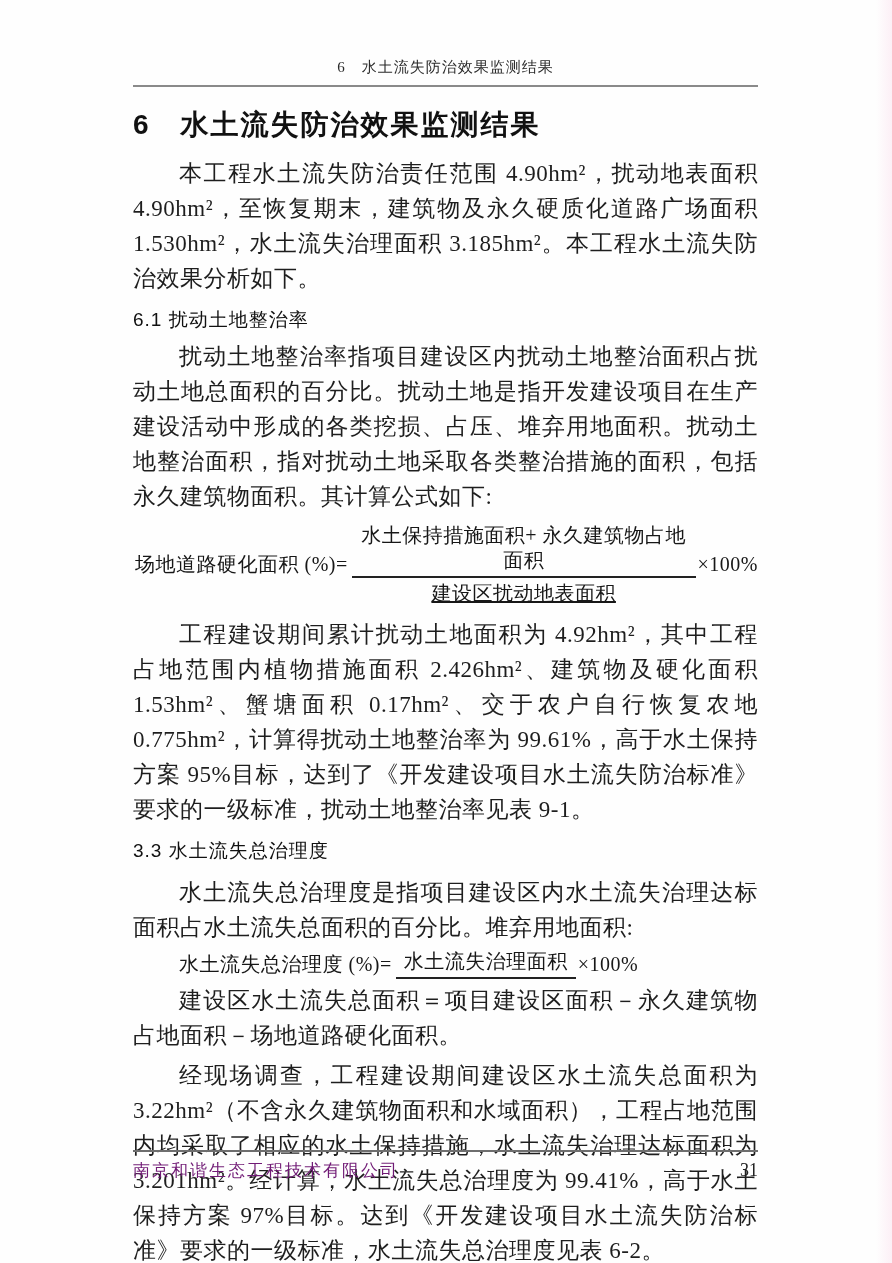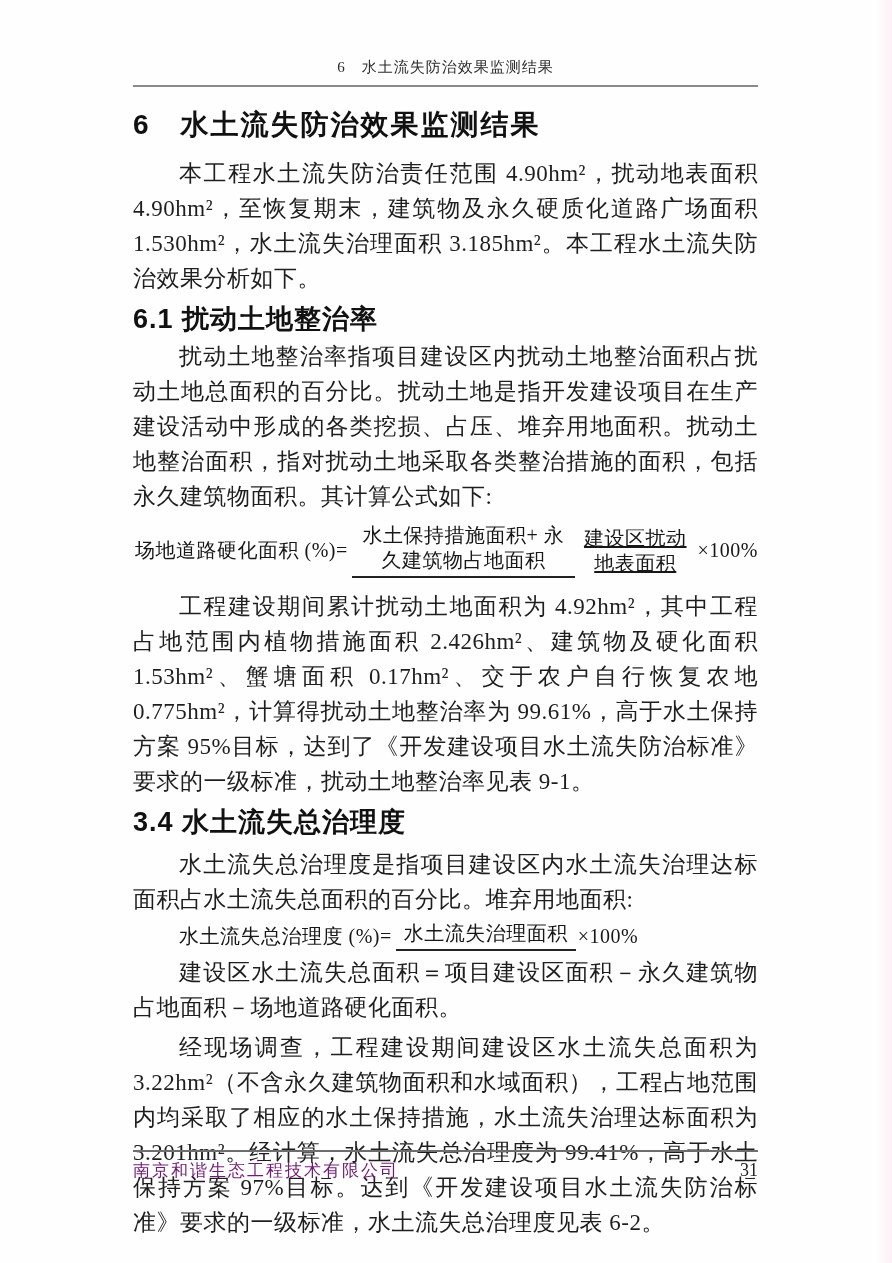--- a/index.html
+++ b/index.html
@@ -49,22 +49,22 @@
     font-weight: bold;
     font-size: 28px;
     line-height: 36px;
     letter-spacing: 2px;
     color: #111;
   }
 
   h2.section-heading {
     margin: 10px 0 0 0;
     font-family: "Liberation Sans", "DejaVu Sans", sans-serif;
-    font-weight: bold;
-    font-size: 27px;
+    font-weight: normal;
+    font-size: 19px;
     line-height: 27px;
     letter-spacing: 1px;
     color: #111;
   }
 
   p.body {
     margin: 7px 0 0 0;
     font-size: 23px;
     line-height: 35px;
     text-align: justify;
@@ -83,21 +83,21 @@
     align-items: center;
     font-size: 20px;
     letter-spacing: 0.5px;
     color: #171717;
   }
   .formula-1 { margin: 9px 0 0 2px; }
   .formula-2 { margin: 4px 0 0 46px; }
   .f-label { white-space: nowrap; margin-right: 4px; }
   .frac {
     display: inline-flex;
-    flex-direction: row;
+    flex-direction: column;
     text-align: center;
     vertical-align: middle;
   }
   .frac .num {
     display: block;
     padding: 0 8px 3px 8px;
     line-height: 25px;
     border-bottom: 2px solid #222;
   }
   .frac .den {
@@ -151,21 +151,21 @@
     <span class="f-label">场地道路硬化面积 (%)=</span>
     <span class="frac">
       <span class="num">水土保持措施面积+ 永久建筑物占地面积</span>
       <span class="den">建设区扰动地表面积</span>
     </span>
     <span class="f-mult">×100%</span>
   </div>
 
   <p class="body indent result-1">工程建设期间累计扰动土地面积为 4.92hm²，其中工程占地范围内植物措施面积 2.426hm²、建筑物及硬化面积 1.53hm²、蟹塘面积 0.17hm²、交于农户自行恢复农地 0.775hm²，计算得扰动土地整治率为 99.61%，高于水土保持方案 95%目标，达到了《开发建设项目水土流失防治标准》要求的一级标准，扰动土地整治率见表 9-1。</p>
 
-  <h2 class="section-heading">3.4 水土流失总治理度</h2>
+  <h2 class="section-heading">3.3 水土流失总治理度</h2>
 
   <p class="body indent body-6-2">水土流失总治理度是指项目建设区内水土流失治理达标面积占水土流失总面积的百分比。堆弃用地面积:</p>
 
   <div class="formula formula-2">
     <span class="f-label">水土流失总治理度 (%)=</span>
     <span class="frac">
       <span class="num">水土流失治理面积</span>
     </span>
     <span class="f-mult">×100%</span>
   </div>

